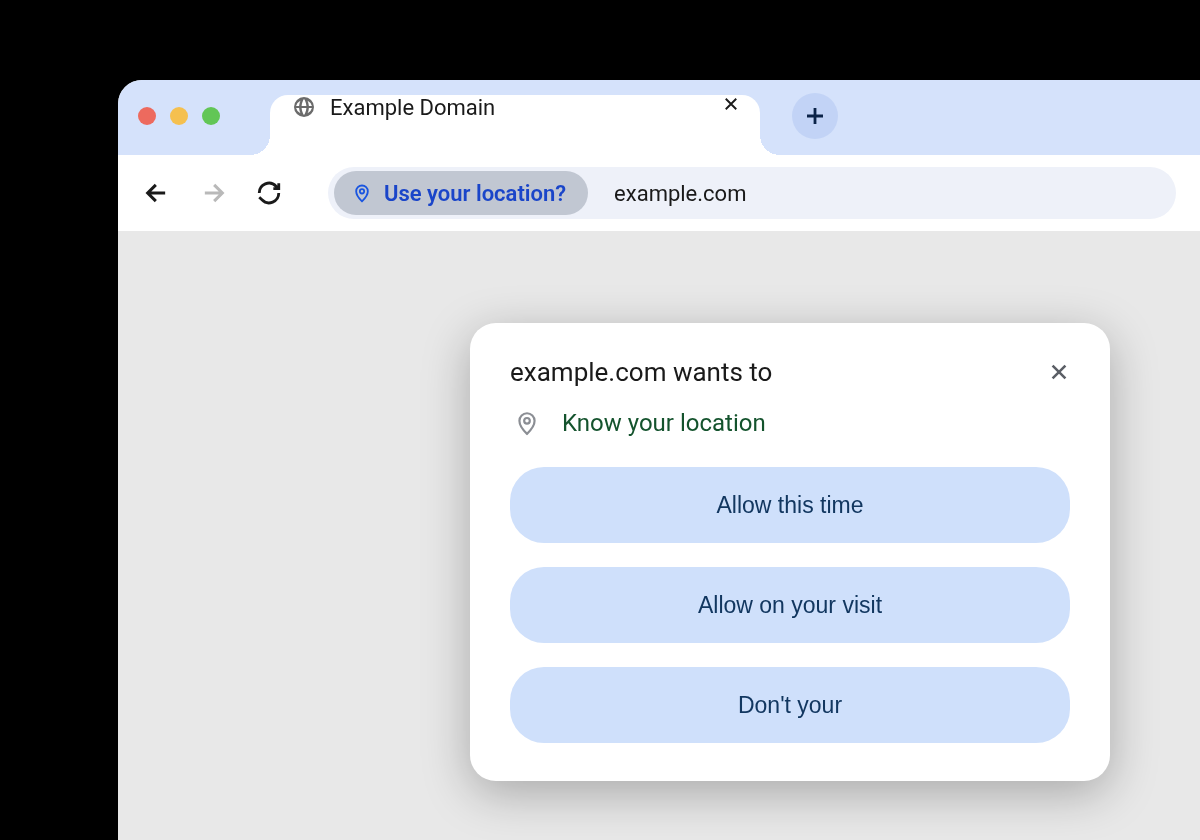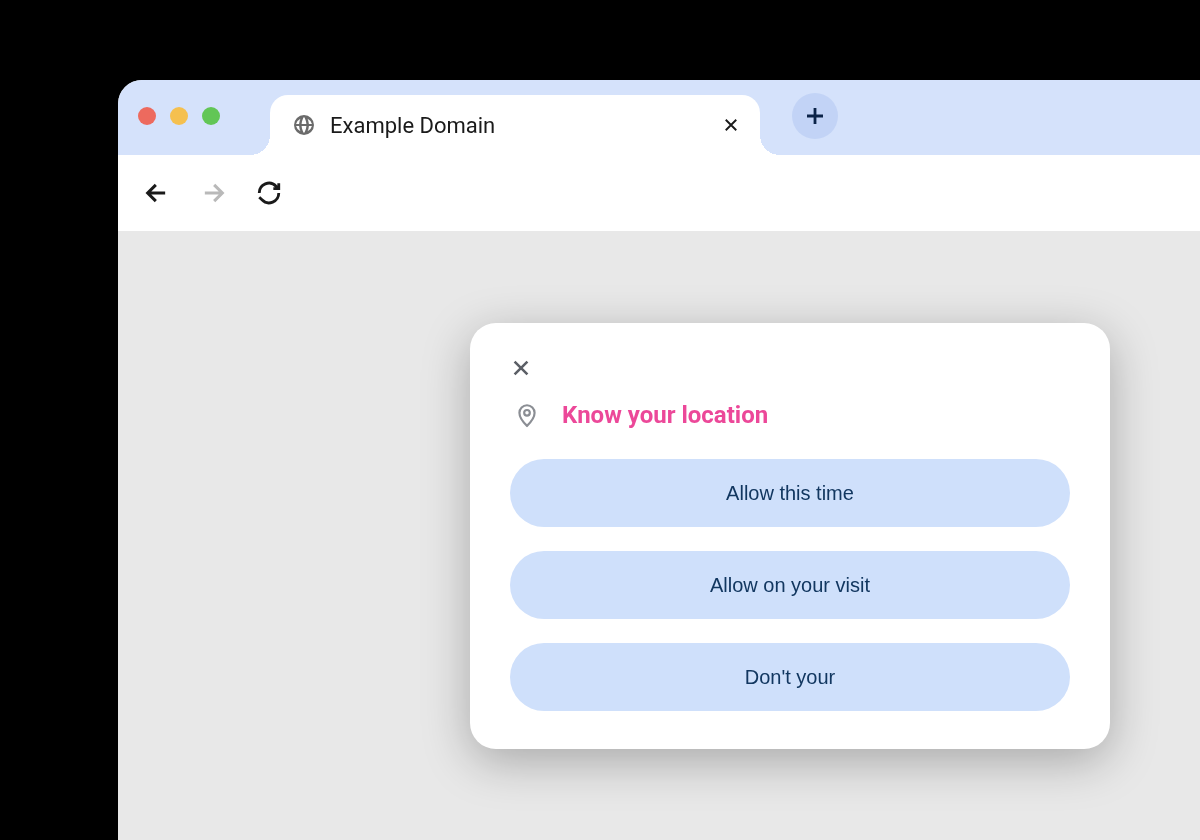--- a/index.html
+++ b/index.html
@@ -33,21 +33,21 @@
   .light { width: 18px; height: 18px; border-radius: 50%; }
   .light.red    { background: #ed6a5e; }
   .light.yellow { background: #f5c04f; }
   .light.green  { background: #62c656; }
   .tab {
     background: #fff;
     height: 60px;
     margin-top: 15px;
     border-radius: 18px 18px 0 0;
     display: flex;
-    align-items: center;
+    align-items: flex-start;
     padding: 0 20px 0 22px;
     width: 490px;
     position: relative;
   }
   .tab::before, .tab::after {
     content: "";
     position: absolute;
     bottom: 0;
     width: 20px;
     height: 20px;
@@ -107,29 +107,29 @@
     background:#fff;
     border-radius:26px;
     box-shadow: 0 12px 48px rgba(0,0,0,0.28);
     padding:34px 40px 38px 40px;
   }
   .popup-head { display:flex; align-items:center; justify-content:space-between; margin-bottom:22px;}
   .popup-title { font-size:26px; color:#1a1a1a; font-weight:400;}
   .popup-close { width:22px; height:22px; color:#5b5f66; cursor:pointer;}
   .perm-row { display:flex; align-items:center; gap:22px; margin-bottom:30px; margin-left:4px;}
   .perm-row .pin { width:26px; height:26px; color:#8b8e94; }
-  .perm-row .text { font-size:24px; color:#ec4899;font-weight:bold; }
+  .perm-row .text { font-size:24px; color:#14532d; }
   .btn {
     background:#cfe0fb;
     color:#123760;
-    font-size:20px;
+    font-size:23px;
     font-weight:500;
     border:none;
     width:100%;
-    height:68px;
+    height:76px;
     border-radius:34px;
     cursor:pointer;
     margin-bottom:24px;
   }
   .btn:last-child { margin-bottom:0; }
 </style>
 </head>
 <body>
 
 <div class="browser-window">
@@ -169,26 +169,39 @@
       <svg viewBox="0 0 24 24" stroke="currentColor" stroke-width="2.6" fill="none" width="28" height="28">
           <path d="M5 12h14M13 5l7 7-7 7"></path>
         </svg>
     </div>
     <div class="nav-btn">
       <svg viewBox="0 0 24 24" stroke="currentColor" stroke-width="2.6" fill="none" width="26" height="26">
           <path d="M3 12a9 9 0 0115.5-6.3L21 8M21 3v5h-5"></path>
           <path d="M21 12a9 9 0 01-15.5 6.3L3 16"></path>
         </svg>
     </div>
+    <div class="addr">
+      <div class="chip">
+        <span class="pin">
+          <svg viewBox="0 0 24 24" stroke="currentColor" stroke-width="2.2" fill="none">
+              <path d="M12 22s7-6.5 7-12a7 7 0 10-14 0c0 5.5 7 12 7 12z"></path>
+              <circle cx="12" cy="10" r="2.6"></circle>
+            </svg>
+        </span>
+        <span class="label">Use your location?</span>
+      </div>
+      <span class="url">example.com</span>
+    </div>
   </div>
 
   <div class="content"></div>
 
   <div class="popup">
     <div class="popup-head">
+      <div class="popup-title">example.com wants to</div>
       <div class="popup-close">
         <svg viewBox="0 0 24 24" stroke="currentColor" stroke-width="2.8" fill="none">
             <path d="M5 5l14 14M19 5L5 19"></path>
           </svg>
       </div>
     </div>
     <div class="perm-row">
       <span class="pin">
         <svg viewBox="0 0 24 24" stroke="currentColor" stroke-width="2" fill="none">
             <path d="M12 22s7-6.5 7-12a7 7 0 10-14 0c0 5.5 7 12 7 12z"></path>

